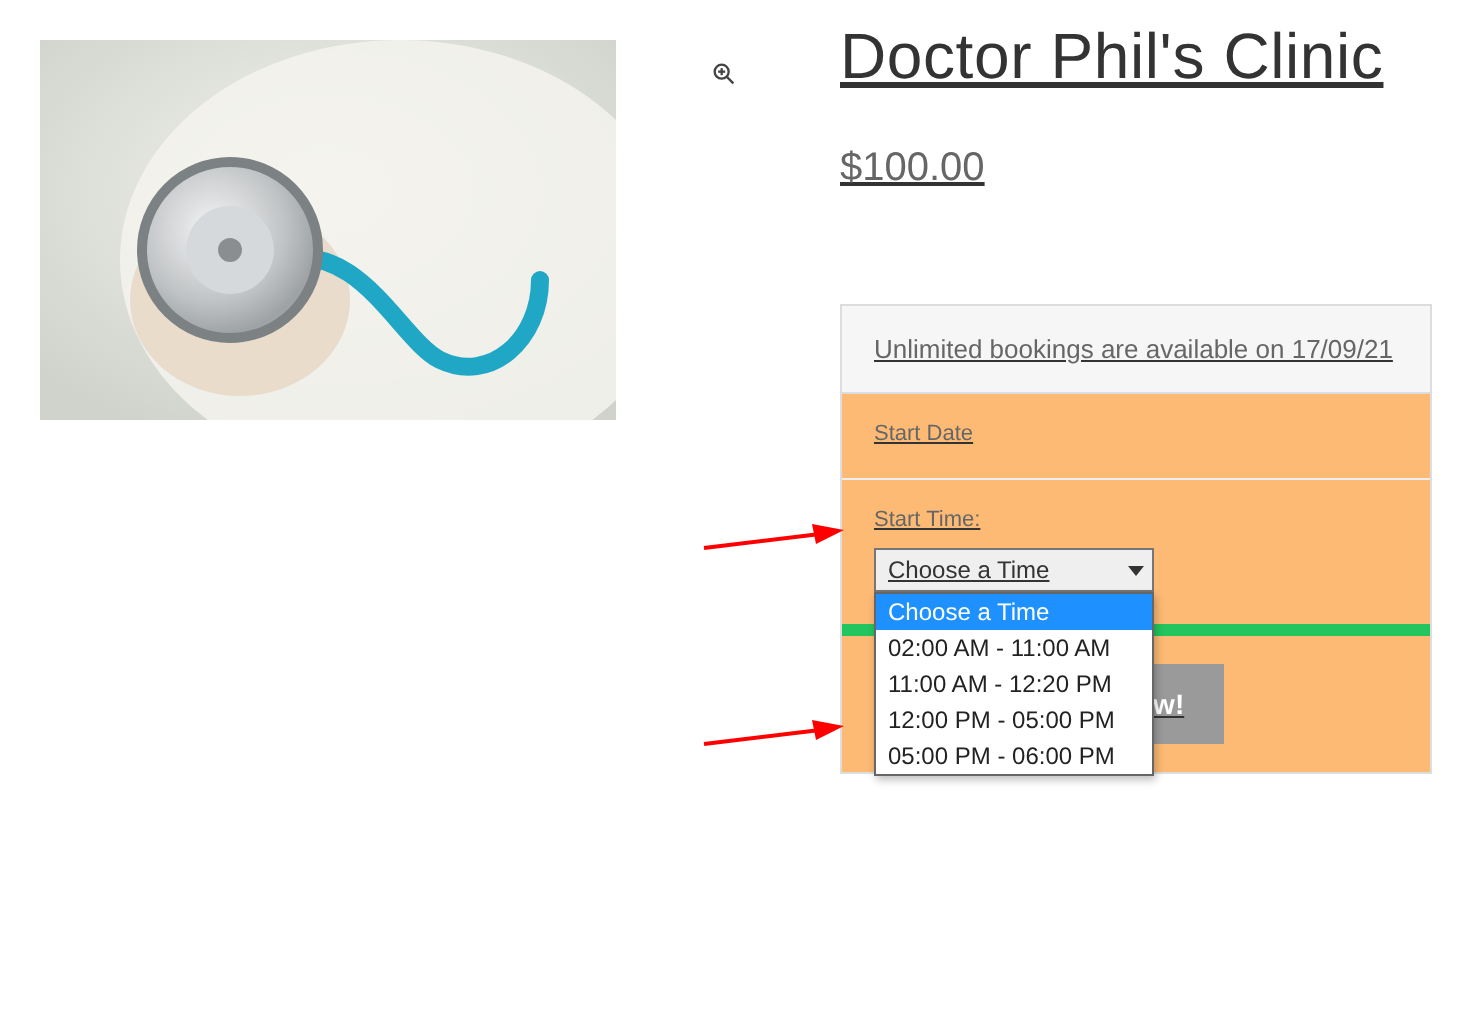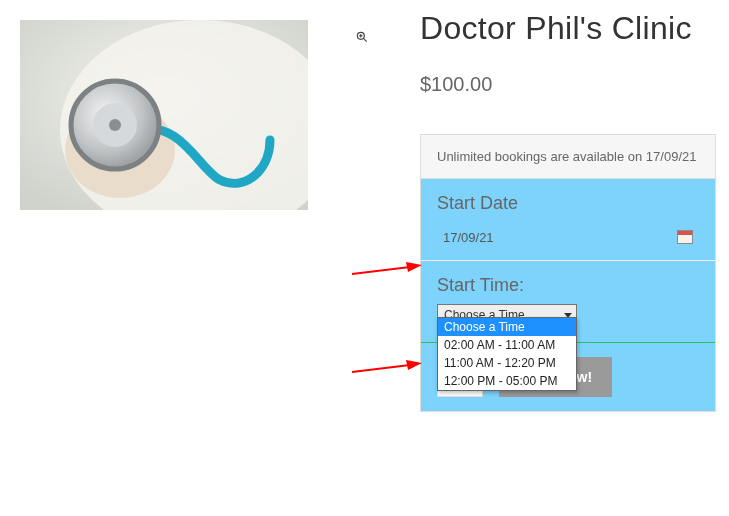--- a/index.html
+++ b/index.html
@@ -34,50 +34,51 @@
     align-items: center;
     justify-content: center;
     cursor: pointer;
   }
   .zoom-btn svg { width: 14px; height: 14px; }
   .right-col {
     position: absolute;
     left: 420px;
     top: 10px;
     width: 296px;
+    text-decoration: underline;
   }
   .title {
     font-size: 32px;
     font-weight: 300;
     color: #333;
     margin-bottom: 26px;
     letter-spacing: 0.3px;
   }
   .price {
     font-size: 20px;
     color: #666;
-    margin-bottom: 38px;
+    margin-bottom: 56px;
   }
   .booking-box {
     border: 1px solid #ddd;
-    background: #7dd3fc;
+    background: #fdba74;
   }
   .avail-row {
     background: #f6f6f6;
     border-bottom: 1px solid #ddd;
     padding: 14px 16px;
     font-size: 13px;
     color: #666;
   }
   .field-block {
     padding: 14px 16px 8px;
     border-bottom: 1px solid #eee;
   }
   .field-label {
-    font-size: 18px;
+    font-size: 11px;
     color: #666;
     margin-bottom: 8px;
   }
   .date-input-wrap {
     position: relative;
     width: 100%;
     height: 30px;
     padding: 4px 6px;
     font-size: 13px;
     color: #555;
@@ -90,21 +91,21 @@
     background: linear-gradient(#fff 0 35%, #f7f3e8 35% 100%);
     border: 1px solid #8a8a8a;
     position: relative;
   }
   .cal-icon::before {
     content: ""; position: absolute; top: 0; left: 0; right: 0; height: 4px;
     background: #d7534f;
   }
   .time-block {
     padding: 14px 16px 16px;
-    border-bottom: 1px solid #22c55e;
+    border-bottom: 6px solid #22c55e;
     position: relative;
   }
   .select-btn {
     width: 140px;
     height: 22px;
     border: 1px solid #767676;
     background: #efefef;
     font-size: 12px;
     display: flex;
     align-items: center;
@@ -213,37 +214,34 @@
 
 <div class="right-col">
   <h1 class="title">Doctor Phil's Clinic</h1>
   <div class="price">$100.00</div>
 
   <div class="booking-box">
     <div class="avail-row">Unlimited bookings are available on 17/09/21</div>
 
     <div class="field-block">
       <div class="field-label">Start Date</div>
-      <div class="date-input-wrap">
-        <span>17/09/21</span>
-        <span class="cal-icon"></span>
-      </div>
     </div>
 
     <div class="time-block">
       <div class="field-label">Start Time:</div>
       <div class="select-btn">
         <span>Choose a Time</span>
         <span class="caret"></span>
       </div>
       <div class="dropdown" id="time-dropdown">
           <div class="opt selected">Choose a Time</div>
           <div class="opt">02:00 AM - 11:00 AM</div>
           <div class="opt">11:00 AM - 12:20 PM</div>
           <div class="opt">12:00 PM - 05:00 PM</div>
+          <div class="opt">05:00 PM - 06:00 PM</div>
         </div>
     </div>
 
     <div class="footer-row">
       <input class="qty-input" value="1" style="">
       <button class="book-btn">Book Now!</button>
     </div>
   </div>
 </div>
 

